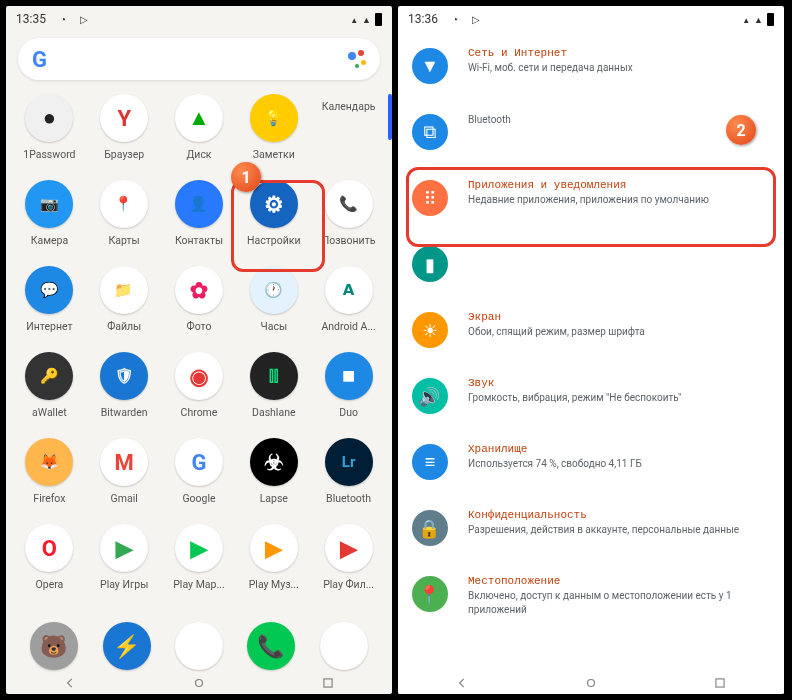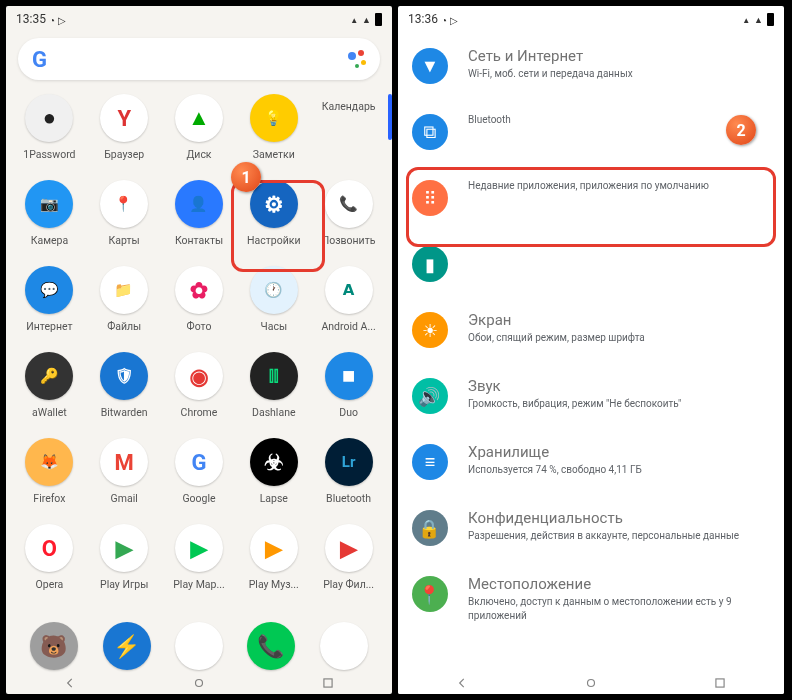--- a/index.html
+++ b/index.html
@@ -1,21 +1,21 @@
 <!DOCTYPE html>
 <html><head>
 <meta charset="utf-8">
 <style>
   * { box-sizing: border-box; margin: 0; padding: 0; }
   body { background: #000; padding: 6px; font-family: -apple-system, Roboto, Arial, sans-serif; display: flex; gap: 6px; }
   .phone { width: 386px; height: 688px; background: #f6f4f0; border-radius: 2px; overflow: hidden; position: relative; }
   .phone.right { background: #fff; }
 
   .statusbar { height: 26px; display: flex; align-items: center; padding: 0 10px; font-size: 12px; color: #333; }
-  .statusbar .sb-left { display: flex; align-items: flex-end; gap: 3px; }
+  .statusbar .sb-left { display: flex; align-items: center; gap: 14px; }
   .statusbar .sb-left .msg-dot { font-size: 10px; }
   .statusbar .sb-right { margin-left: auto; display: flex; align-items: center; gap: 4px; }
   .statusbar .wifi::before { content: "▲"; font-size: 8px; }
   .statusbar .wifi2::before { content: "▲"; font-size: 9px; }
   .statusbar .batt { width: 7px; height: 13px; background: #000; border-radius: 1px; }
 
   .searchbar { margin: 6px 12px 10px; height: 42px; background: #fff; border-radius: 21px; box-shadow: 0 1px 3px rgba(0,0,0,.12); display: flex; align-items: center; padding: 0 14px; }
   .g-logo { font-weight: bold; font-size: 22px; }
   .g-logo .g1{color:#4285F4}
   .assistant { margin-left: auto; width: 18px; height: 18px; position: relative; }
@@ -36,21 +36,21 @@
   .navbar { position:absolute; bottom:0; left:0; right:0; height:22px; display:flex; justify-content:space-around; align-items:center; }
   .navbar .nb { width:14px; height:14px; opacity:.65; }
 
   .highlight-box { position: absolute; border: 3px solid #e53b2e; border-radius: 12px; pointer-events: none; }
   .step-badge { position:absolute; width:30px; height:30px; border-radius:50%; background: radial-gradient(circle at 35% 30%, #ff8a50, #e04618); color:#fff; font-weight:bold; font-size:16px; display:flex; align-items:center; justify-content:center; box-shadow: 1px 1px 3px rgba(0,0,0,.4); }
 
   .settings-list { display:flex; flex-direction:column; }
   .set-item { display:flex; align-items:flex-start; padding: 14px 16px 14px 14px; gap: 20px; cursor:pointer; }
   .set-item .sic { width:36px; height:36px; border-radius:50%; display:flex; align-items:center; justify-content:center; color:#fff; font-size:18px; flex-shrink:0; margin-top:2px; }
   .set-item .stxt { flex:1; padding-top:1px; }
-  .set-item .stitle { font-size: 15px; color: #737373; margin-bottom: 2px; }
+  .set-item .stitle { font-size: 11px; color: #c2410c; margin-bottom: 2px; font-family: Liberation Mono, monospace; }
   .set-item .ssub { font-size: 10px; color: #5f6368; line-height:1.35; }
 
   .scroll-ind { position:absolute; right:0; top:88px; width:4px; height:46px; background:#2962ff; border-radius:2px; }
 </style>
 </head>
 <body>
 
 <div class="phone">
   <div class="statusbar">
     <div class="sb-left">
@@ -259,20 +259,21 @@
       </div>
       <div class="set-item">
         <div class="sic" style="background:#1e88e5">⧉</div>
   <div class="stxt">
   <div class="ssub">Bluetooth</div>
         </div>
       </div>
       <div class="set-item">
         <div class="sic" style="background:#ff7043">⠿</div>
   <div class="stxt">
+          <div class="stitle">Приложения и уведомления</div>
   <div class="ssub">Недавние приложения, приложения по умолчанию</div>
         </div>
       </div>
       <div class="set-item">
         <div class="sic" style="background:#009688">▮</div>
   <div class="stxt">
         </div>
       </div>
       <div class="set-item">
         <div class="sic" style="background:#ff9800">☀</div>
@@ -299,21 +300,21 @@
         <div class="sic" style="background:#607d8b">🔒</div>
   <div class="stxt">
           <div class="stitle">Конфиденциальность</div>
   <div class="ssub">Разрешения, действия в аккаунте, персональные данные</div>
         </div>
       </div>
       <div class="set-item">
         <div class="sic" style="background:#4caf50">📍</div>
   <div class="stxt">
           <div class="stitle">Местоположение</div>
-  <div class="ssub">Включено, доступ к данным о местоположении есть у 9 приложений</div>
+  <div class="ssub">Включено, доступ к данным о местоположении есть у 1 приложений</div>
         </div>
       </div>
     </div>
 
   <div class="highlight-box" style="top:161px; left:8px; width:370px; height:80px;"></div>
   <div class="step-badge" style="top:109px; right:28px;">
       <span>2</span>
     </div>
 
   <div class="navbar" style="background:rgba(255,255,255,.92)">

